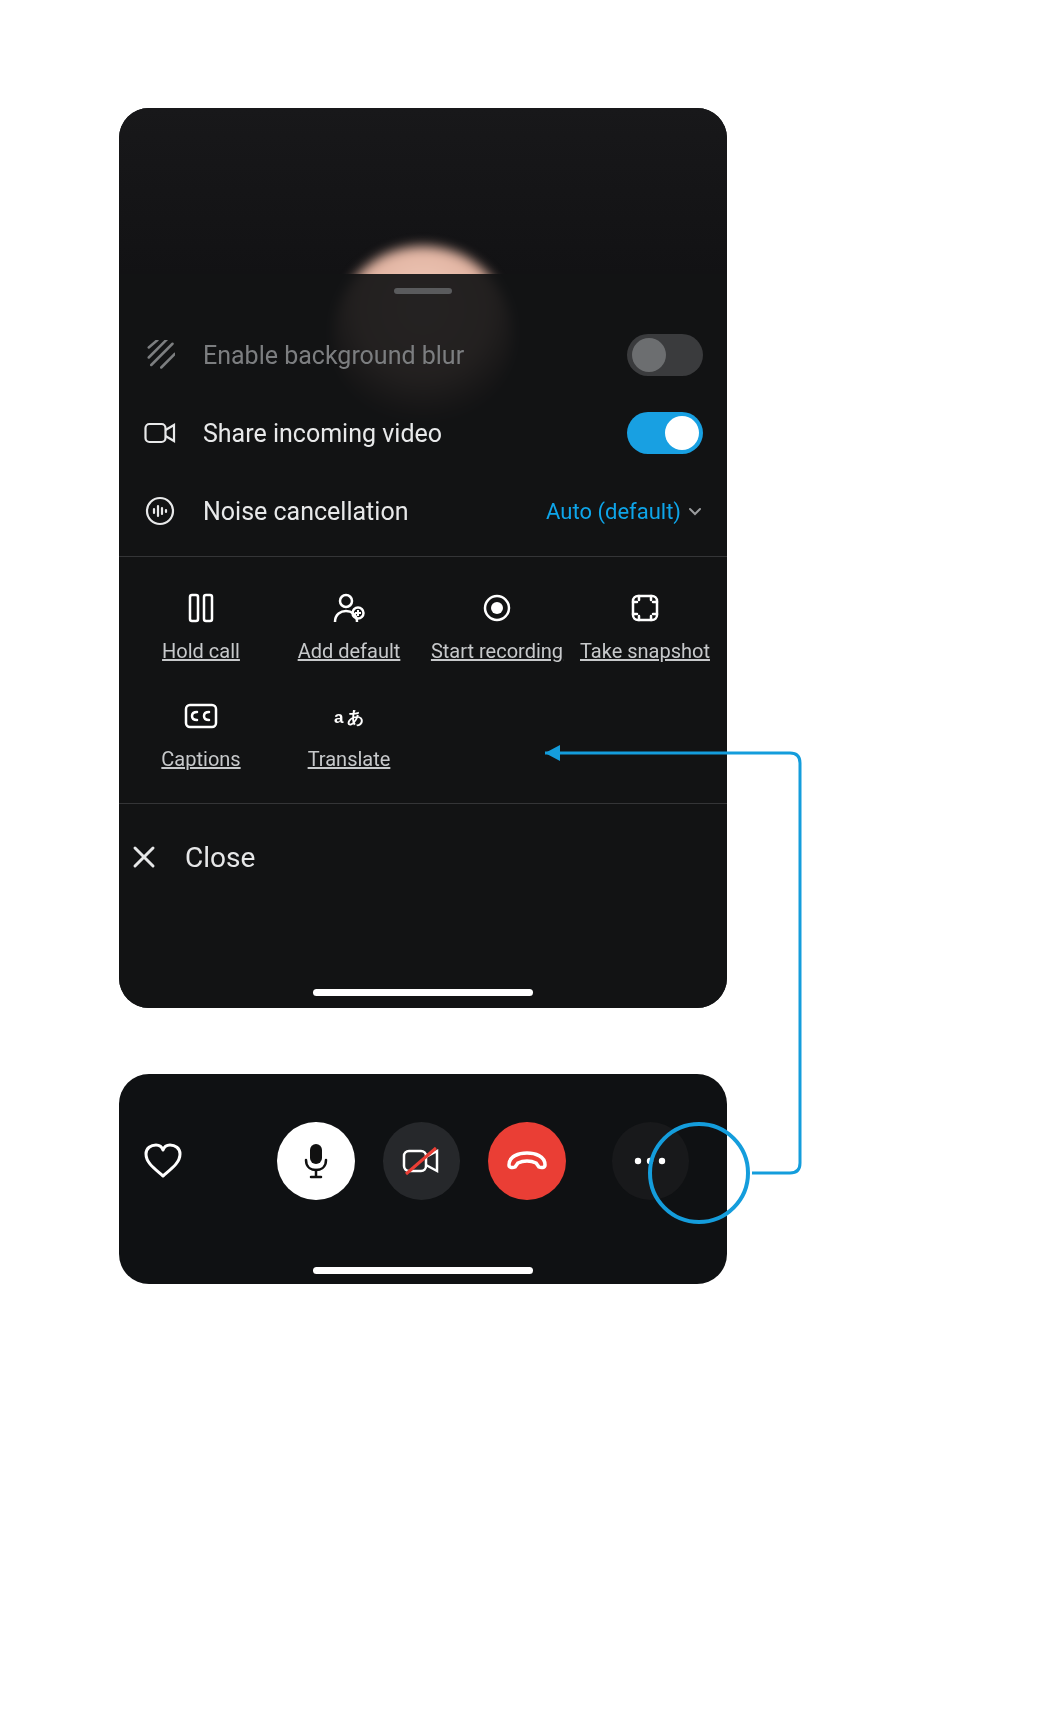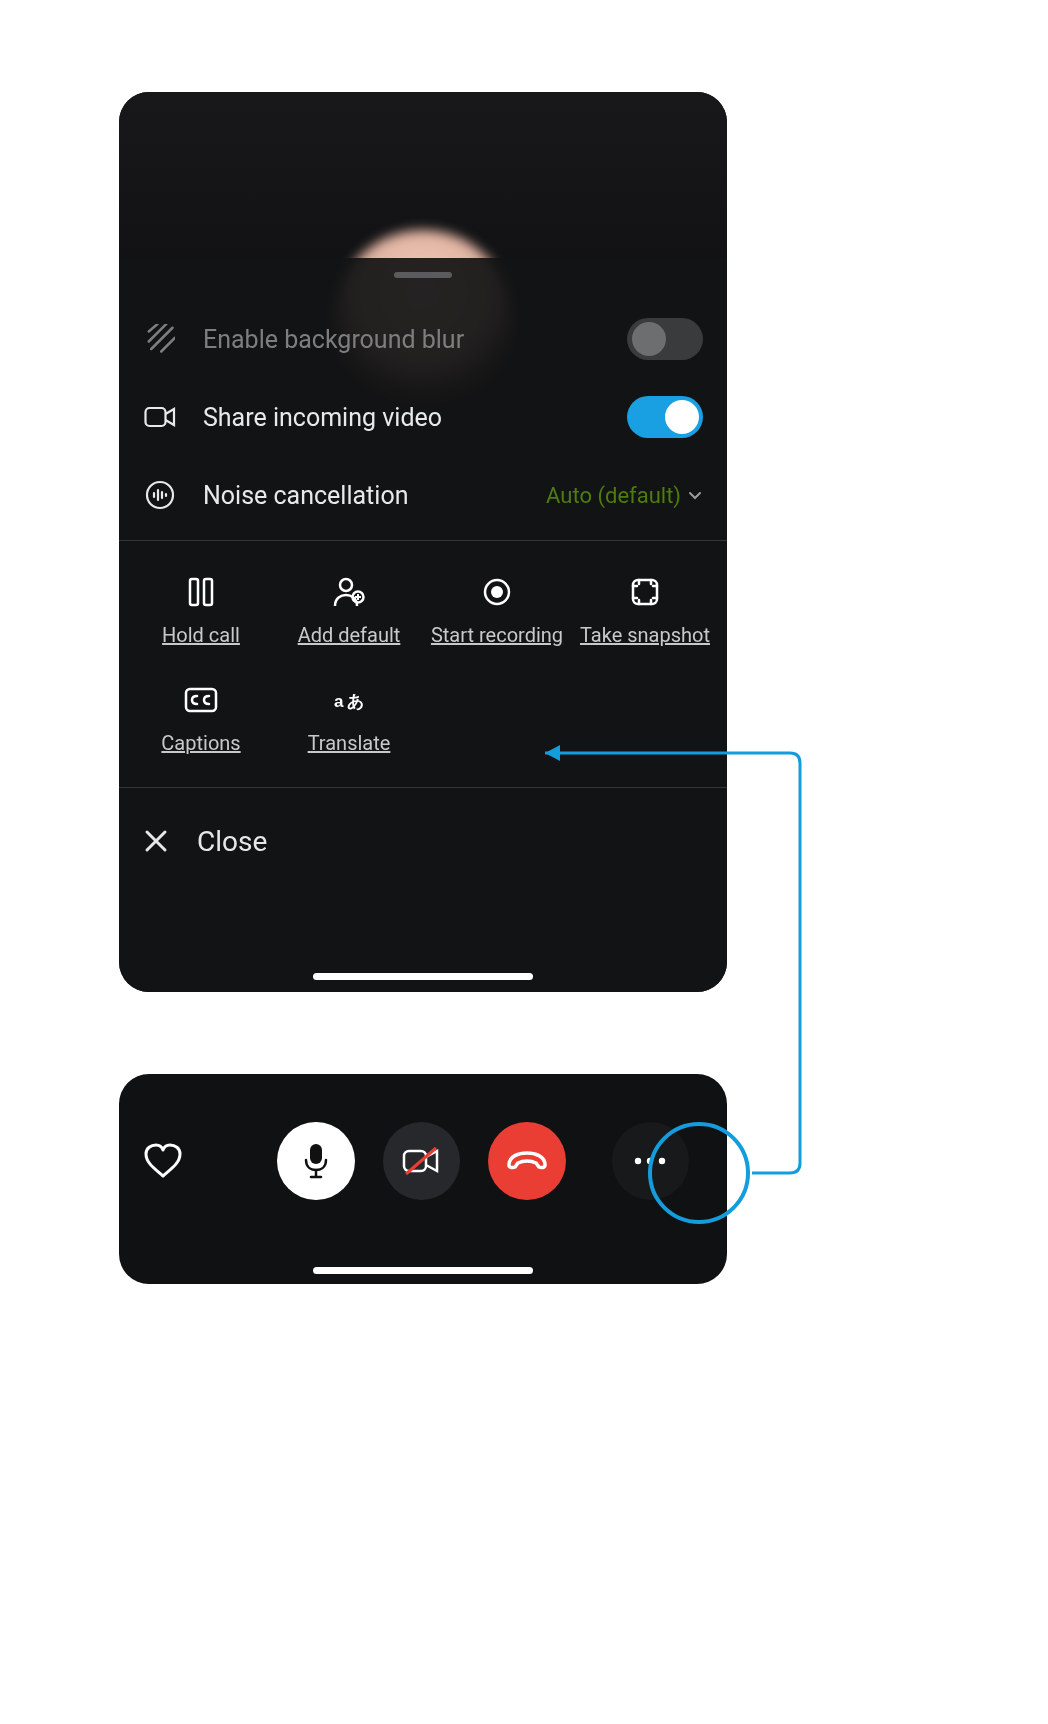--- a/index.html
+++ b/index.html
@@ -19,21 +19,21 @@
     position: absolute;
     left: 119px;
     width: 608px;
     border-radius: 30px;
     background: #0f1113;
     overflow: hidden;
   }
 
   
   .phone.top {
-    top: 92px;
+    top: 108px;
     height: 900px;
   }
   .phone.top .upper {
     position: absolute;
     left: 0; right: 0; top: 0;
     height: 166px;
     background: linear-gradient(#18181a, #121214);
   }
   .avatar {
     position: absolute;
@@ -71,21 +71,21 @@
     padding: 0 24px;
     height: 78px;
     gap: 26px;
     color: #e8e9ea;
     font-size: 25px;
     font-weight: 400;
   }
   .row.disabled { color: #7c7e80; }
   .row .icon { width: 34px; display:flex; align-items:center; justify-content:center; }
   .row .label { flex: 1; }
-  .row .trail { display:flex; align-items:center; gap:6px; color:#4d7c0f; font-size:22px; }
+  .row .trail { display:flex; align-items:center; gap:6px; color:#0ea5e9; font-size:22px; }
 
   
   .toggle {
     width: 76px; height: 42px;
     border-radius: 21px;
     position: relative;
     flex-shrink: 0;
   }
   .toggle .knob {
     position: absolute;
@@ -119,21 +119,21 @@
     gap: 14px;
     color: #c7c9cb;
     font-size: 20px;
   }
   .gitem .gicon { width: 34px; height: 34px; display:flex; align-items:center; justify-content:center; }
   .gitem .glabel { white-space: nowrap; text-decoration: underline; }
 
   .close-row {
     display: flex;
     align-items: center;
-    padding: 0 24px;
+    padding: 0 12px;
     height: 94px;
     gap: 28px;
     color: #e6e7e8;
     font-size: 28px;
   }
 
   .home-indicator {
     position: absolute;
     bottom: 12px;
     left: 50%;

